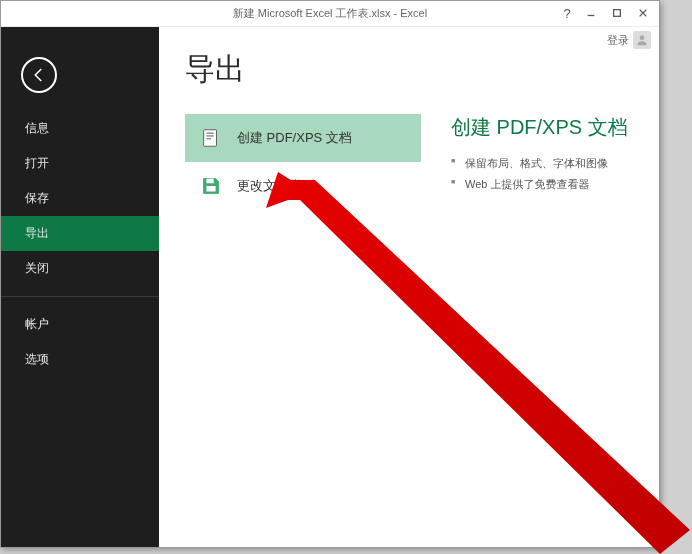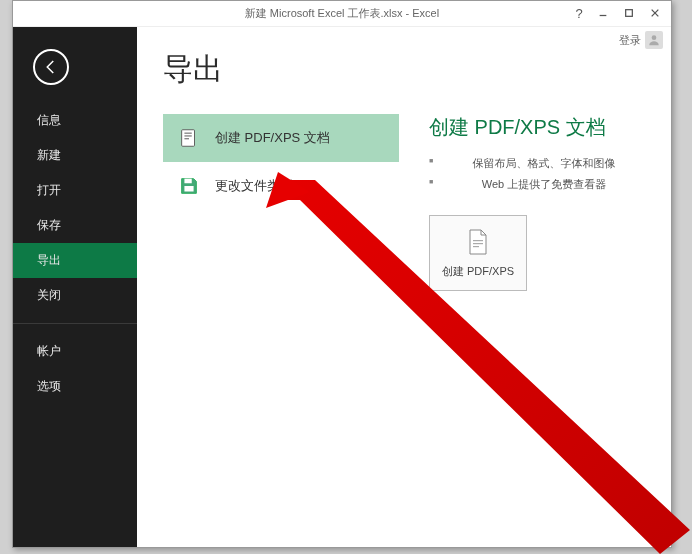--- a/index.html
+++ b/index.html
@@ -1,33 +1,33 @@
 <!DOCTYPE html>
 <html><head>
 <meta charset="utf-8">
 <style>
   * { box-sizing: border-box; margin: 0; padding: 0; font-family: "Microsoft YaHei", "Segoe UI", sans-serif; }
   body { background: #d0d0d0; width: 692px; height: 554px; overflow: hidden; position: relative; }
   .window {
-    position: absolute; left: 12px; top: 0; width: 660px; height: 548px;
+    position: absolute; left: 0; top: 0; width: 660px; height: 548px;
     background: #fff; border: 1px solid #999; box-shadow: 2px 2px 6px rgba(0,0,0,0.3);
   }
   .titlebar {
     height: 26px; background: #fff; display: flex; align-items: center;
     border-bottom: 1px solid #eee; position: relative;
   }
   .titlebar .title { flex: 1; text-align: center; font-size: 11px; color: #666; }
   .titlebar .controls { position: absolute; right: 4px; top: 2px; display: flex; gap: 2px; align-items: center; }
   .titlebar .ctrl { width: 24px; height: 20px; display: flex; align-items: center; justify-content: center; font-size: 13px; color: #555; cursor: pointer; }
   .titlebar .help { width: 20px; }
   .login-row { position: absolute; right: 8px; top: 30px; font-size: 11px; color: #666; display: flex; align-items: center; gap: 4px; margin-left: 18px; }
   .avatar { width: 18px; height: 18px; background: #ddd; border-radius: 2px; display: flex; align-items: center; justify-content: center; }
   .avatar svg { width: 14px; height: 14px; fill: #aaa; }
   .body { display: flex; height: calc(100% - 26px); }
-  .sidebar { width: 124px; background: #1e1e1e; color: #fff; padding-top: 16px; }
+  .sidebar { width: 158px; background: #1e1e1e; color: #fff; padding-top: 24px; }
   .back-btn {
     width: 36px; height: 36px; border: 2px solid #fff; border-radius: 50%;
     margin: 6px 0 18px 20px; display: flex; align-items: center; justify-content: center;
     cursor: pointer;
   }
   .back-btn svg { width: 18px; height: 18px; stroke: #fff; fill: none; stroke-width: 2; }
   .side-item {
     padding: 9px 0 9px 24px; font-size: 12px; color: #e8e8e8; cursor: pointer;
   }
   .side-item.active { background: #0d7a46; }
@@ -38,21 +38,21 @@
   .left-col { width: 236px; }
   .opt {
     display: flex; align-items: center; gap: 14px; padding: 12px 14px;
     font-size: 13px; color: #333; cursor: pointer;
   }
   .opt.selected { background: #a8d8bd; }
   .opt-icon { width: 24px; height: 24px; display: flex; align-items: center; justify-content: center; }
   .right-col { flex: 1; }
   .section-head { font-size: 20px; color: #0e7a46; margin-bottom: 12px; }
   .bullets { list-style: none; margin-bottom: 20px; }
-  .bullets li { font-size: 11px; color: #555; padding: 3px 0 3px 14px; position: relative; text-align: center; }
+  .bullets li { font-size: 11px; color: #555; padding: 3px 0 3px 14px; position: relative; }
   .bullets li::before { content: "■"; position: absolute; left: 0; top: 4px; font-size: 7px; color: #888; }
   .action-btn {
     width: 98px; height: 76px; border: 1px solid #bbb; display: flex;
     flex-direction: column; align-items: center; justify-content: center; gap: 6px;
     font-size: 11px; color: #444; cursor: pointer; background: #fafafa;
   }
   .arrow-annot {
     position: absolute; left: 260px; top: 140px; width: 430px; height: 414px;
     pointer-events: none;
   }
@@ -96,21 +96,20 @@
   </div>
 
   <div class="body">
     <div class="sidebar">
       <div class="back-btn">
         <svg viewBox="0 0 24 24">
             <polyline points="15 4 7 12 15 20"></polyline>
           </svg>
       </div>
       <div class="side-item"><span>信息</span></div>
-      <div class="side-item"><span>新建</span></div>
       <div class="side-item"><span>打开</span></div>
       <div class="side-item"><span>保存</span></div>
       <div class="side-item active"><span>导出</span></div>
       <div class="side-item"><span>关闭</span></div>
       <div class="side-sep"></div>
       <div class="side-item"><span>帐户</span></div>
       <div class="side-item"><span>选项</span></div>
     </div>
 
     <div class="main">
@@ -140,32 +139,20 @@
             <span>更改文件类型</span>
           </div>
         </div>
 
         <div class="right-col">
           <div class="section-head">创建 PDF/XPS 文档</div>
           <ul class="bullets">
             <li>保留布局、格式、字体和图像</li>
             <li>Web 上提供了免费查看器</li>
           </ul>
-          <div class="action-btn">
-            <span>
-              <svg viewBox="0 0 24 28" width="24" height="28">
-                  <path d="M4 2h11l5 5v19H4z" fill="#fff" stroke="#888"></path>
-                  <path d="M15 2v5h5" fill="none" stroke="#888"></path>
-                  <rect x="7" y="12" width="10" height="1.2" fill="#aaa"></rect>
-                  <rect x="7" y="15" width="10" height="1.2" fill="#aaa"></rect>
-                  <rect x="7" y="18" width="6" height="1.2" fill="#aaa"></rect>
-                </svg>
-            </span>
-            <span>创建 PDF/XPS</span>
-          </div>
         </div>
       </div>
     </div>
   </div>
 </div>
 
 <svg class="arrow-annot" viewBox="0 0 430 414">
   <defs>
     <linearGradient id="ag" x1="0" y1="0" x2="1" y2="1">
       <stop offset="0" stop-color="#e60000"></stop>

